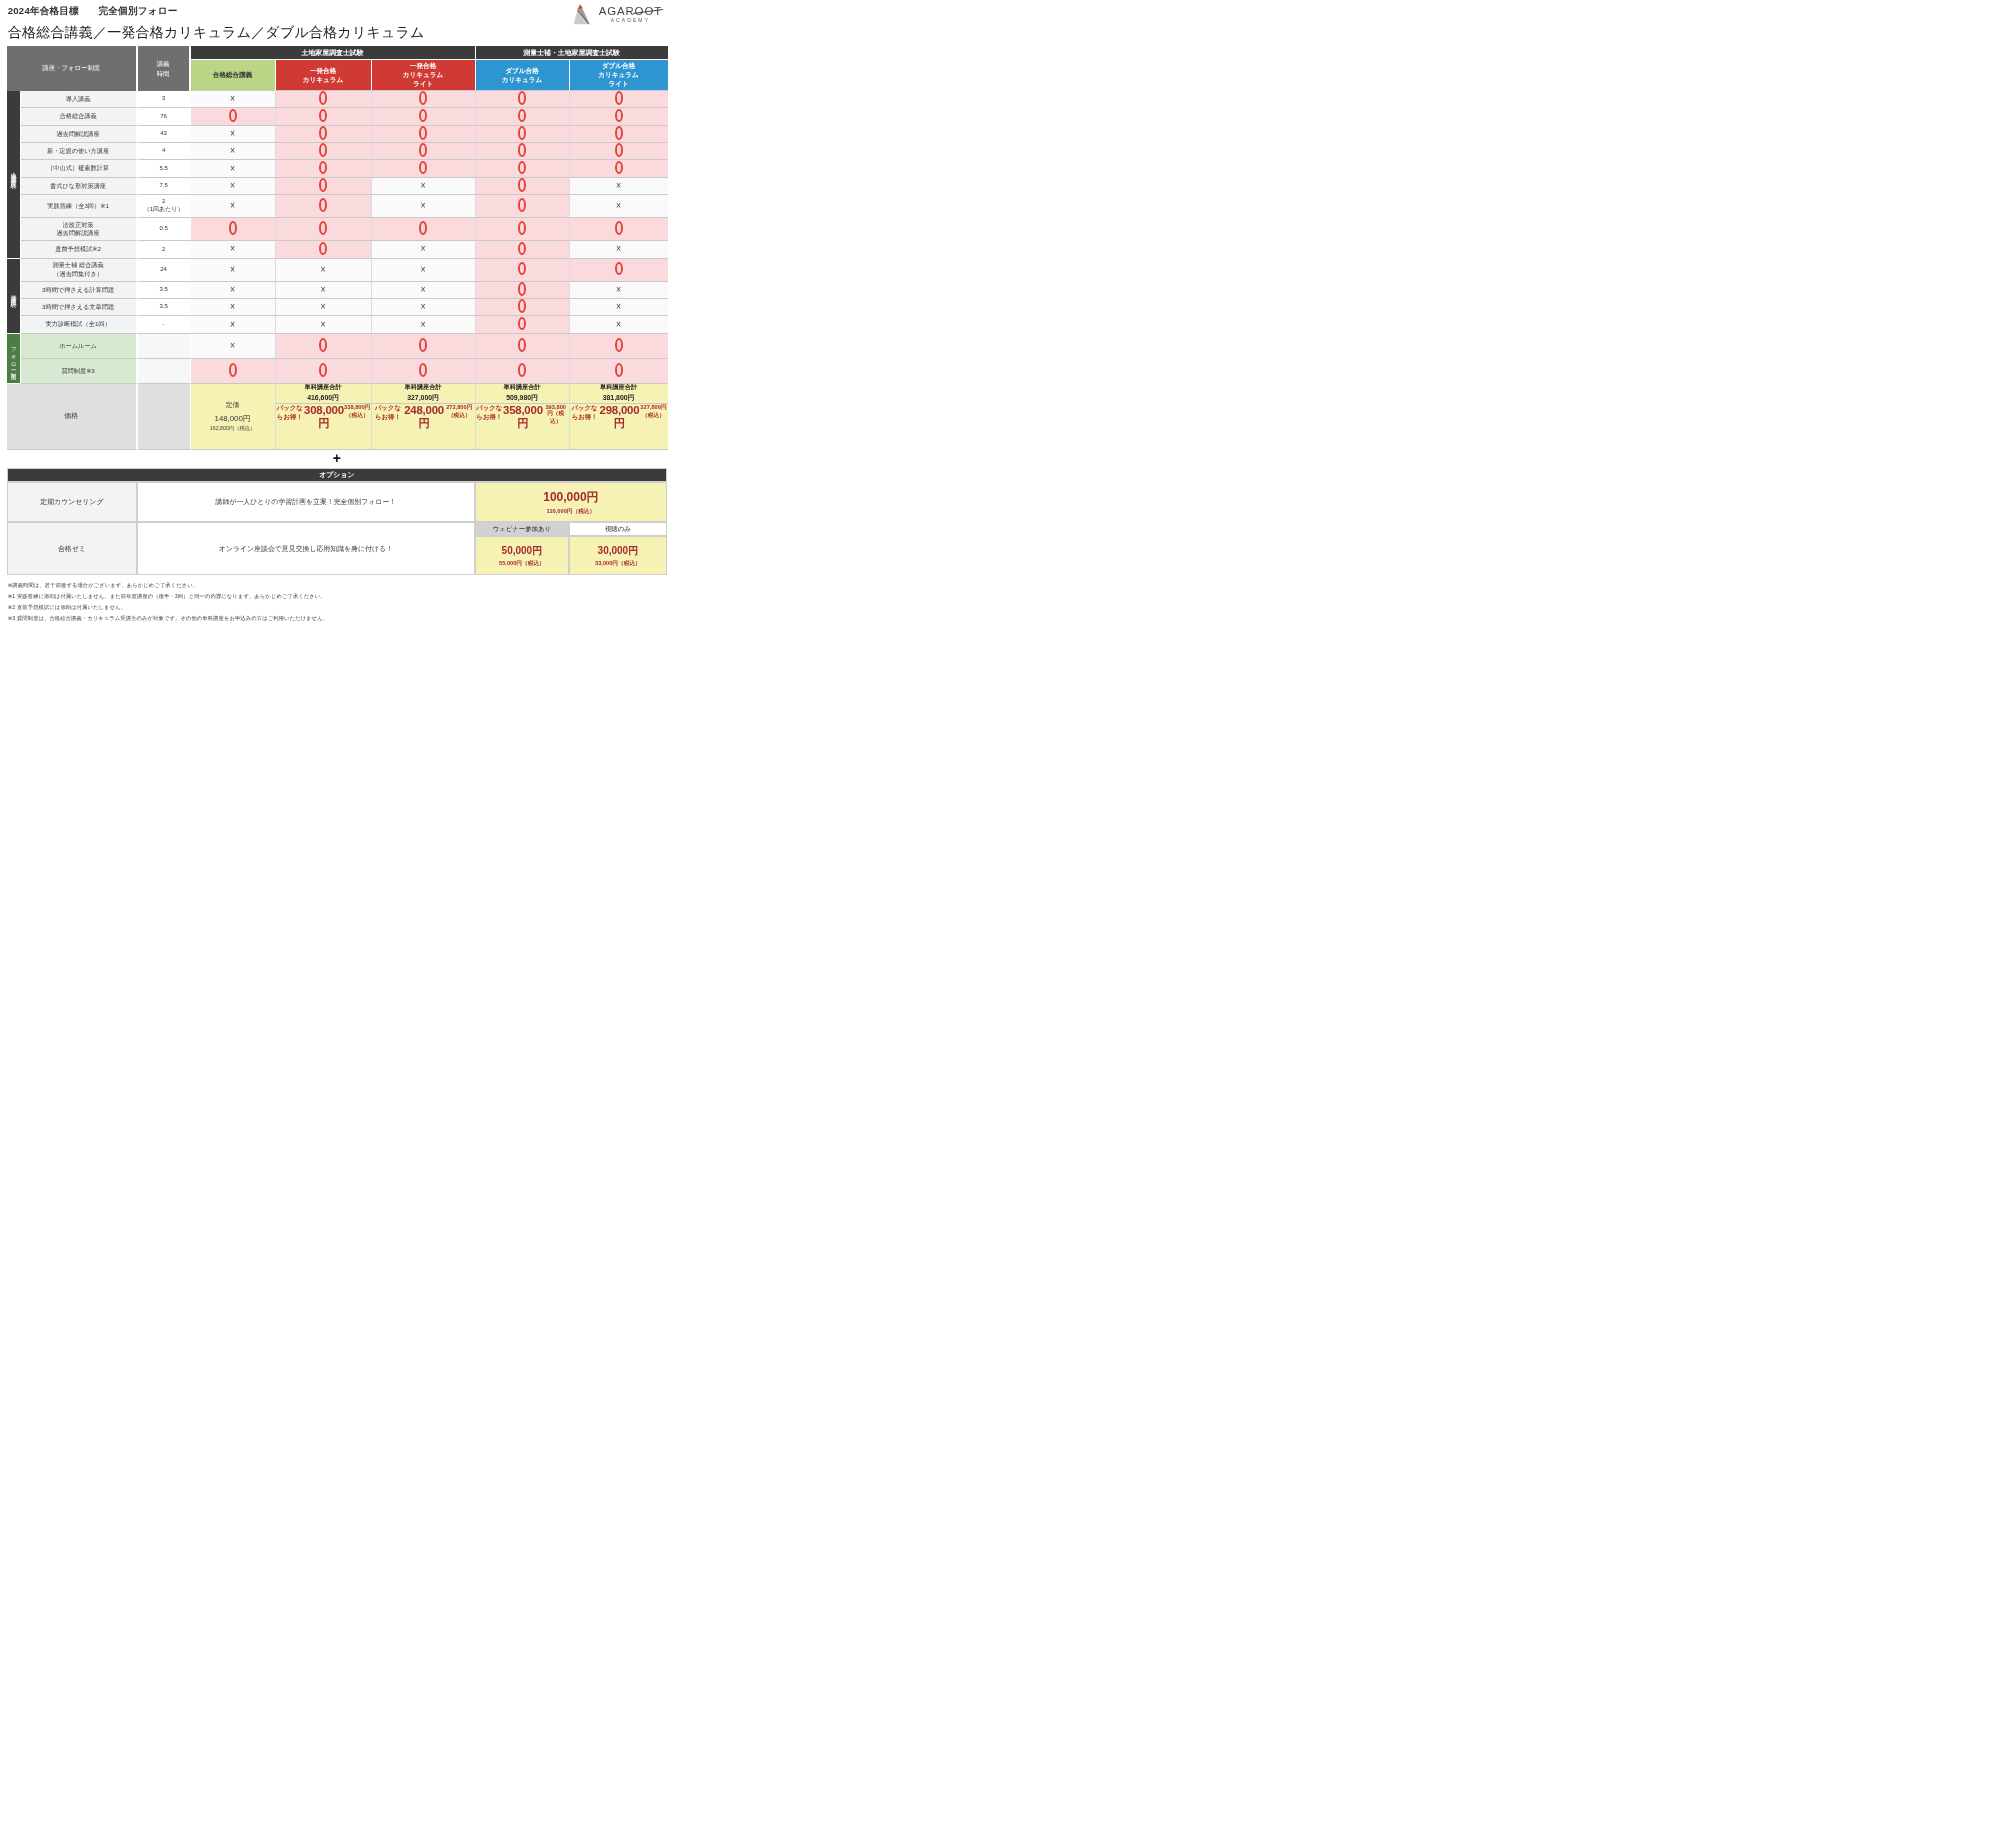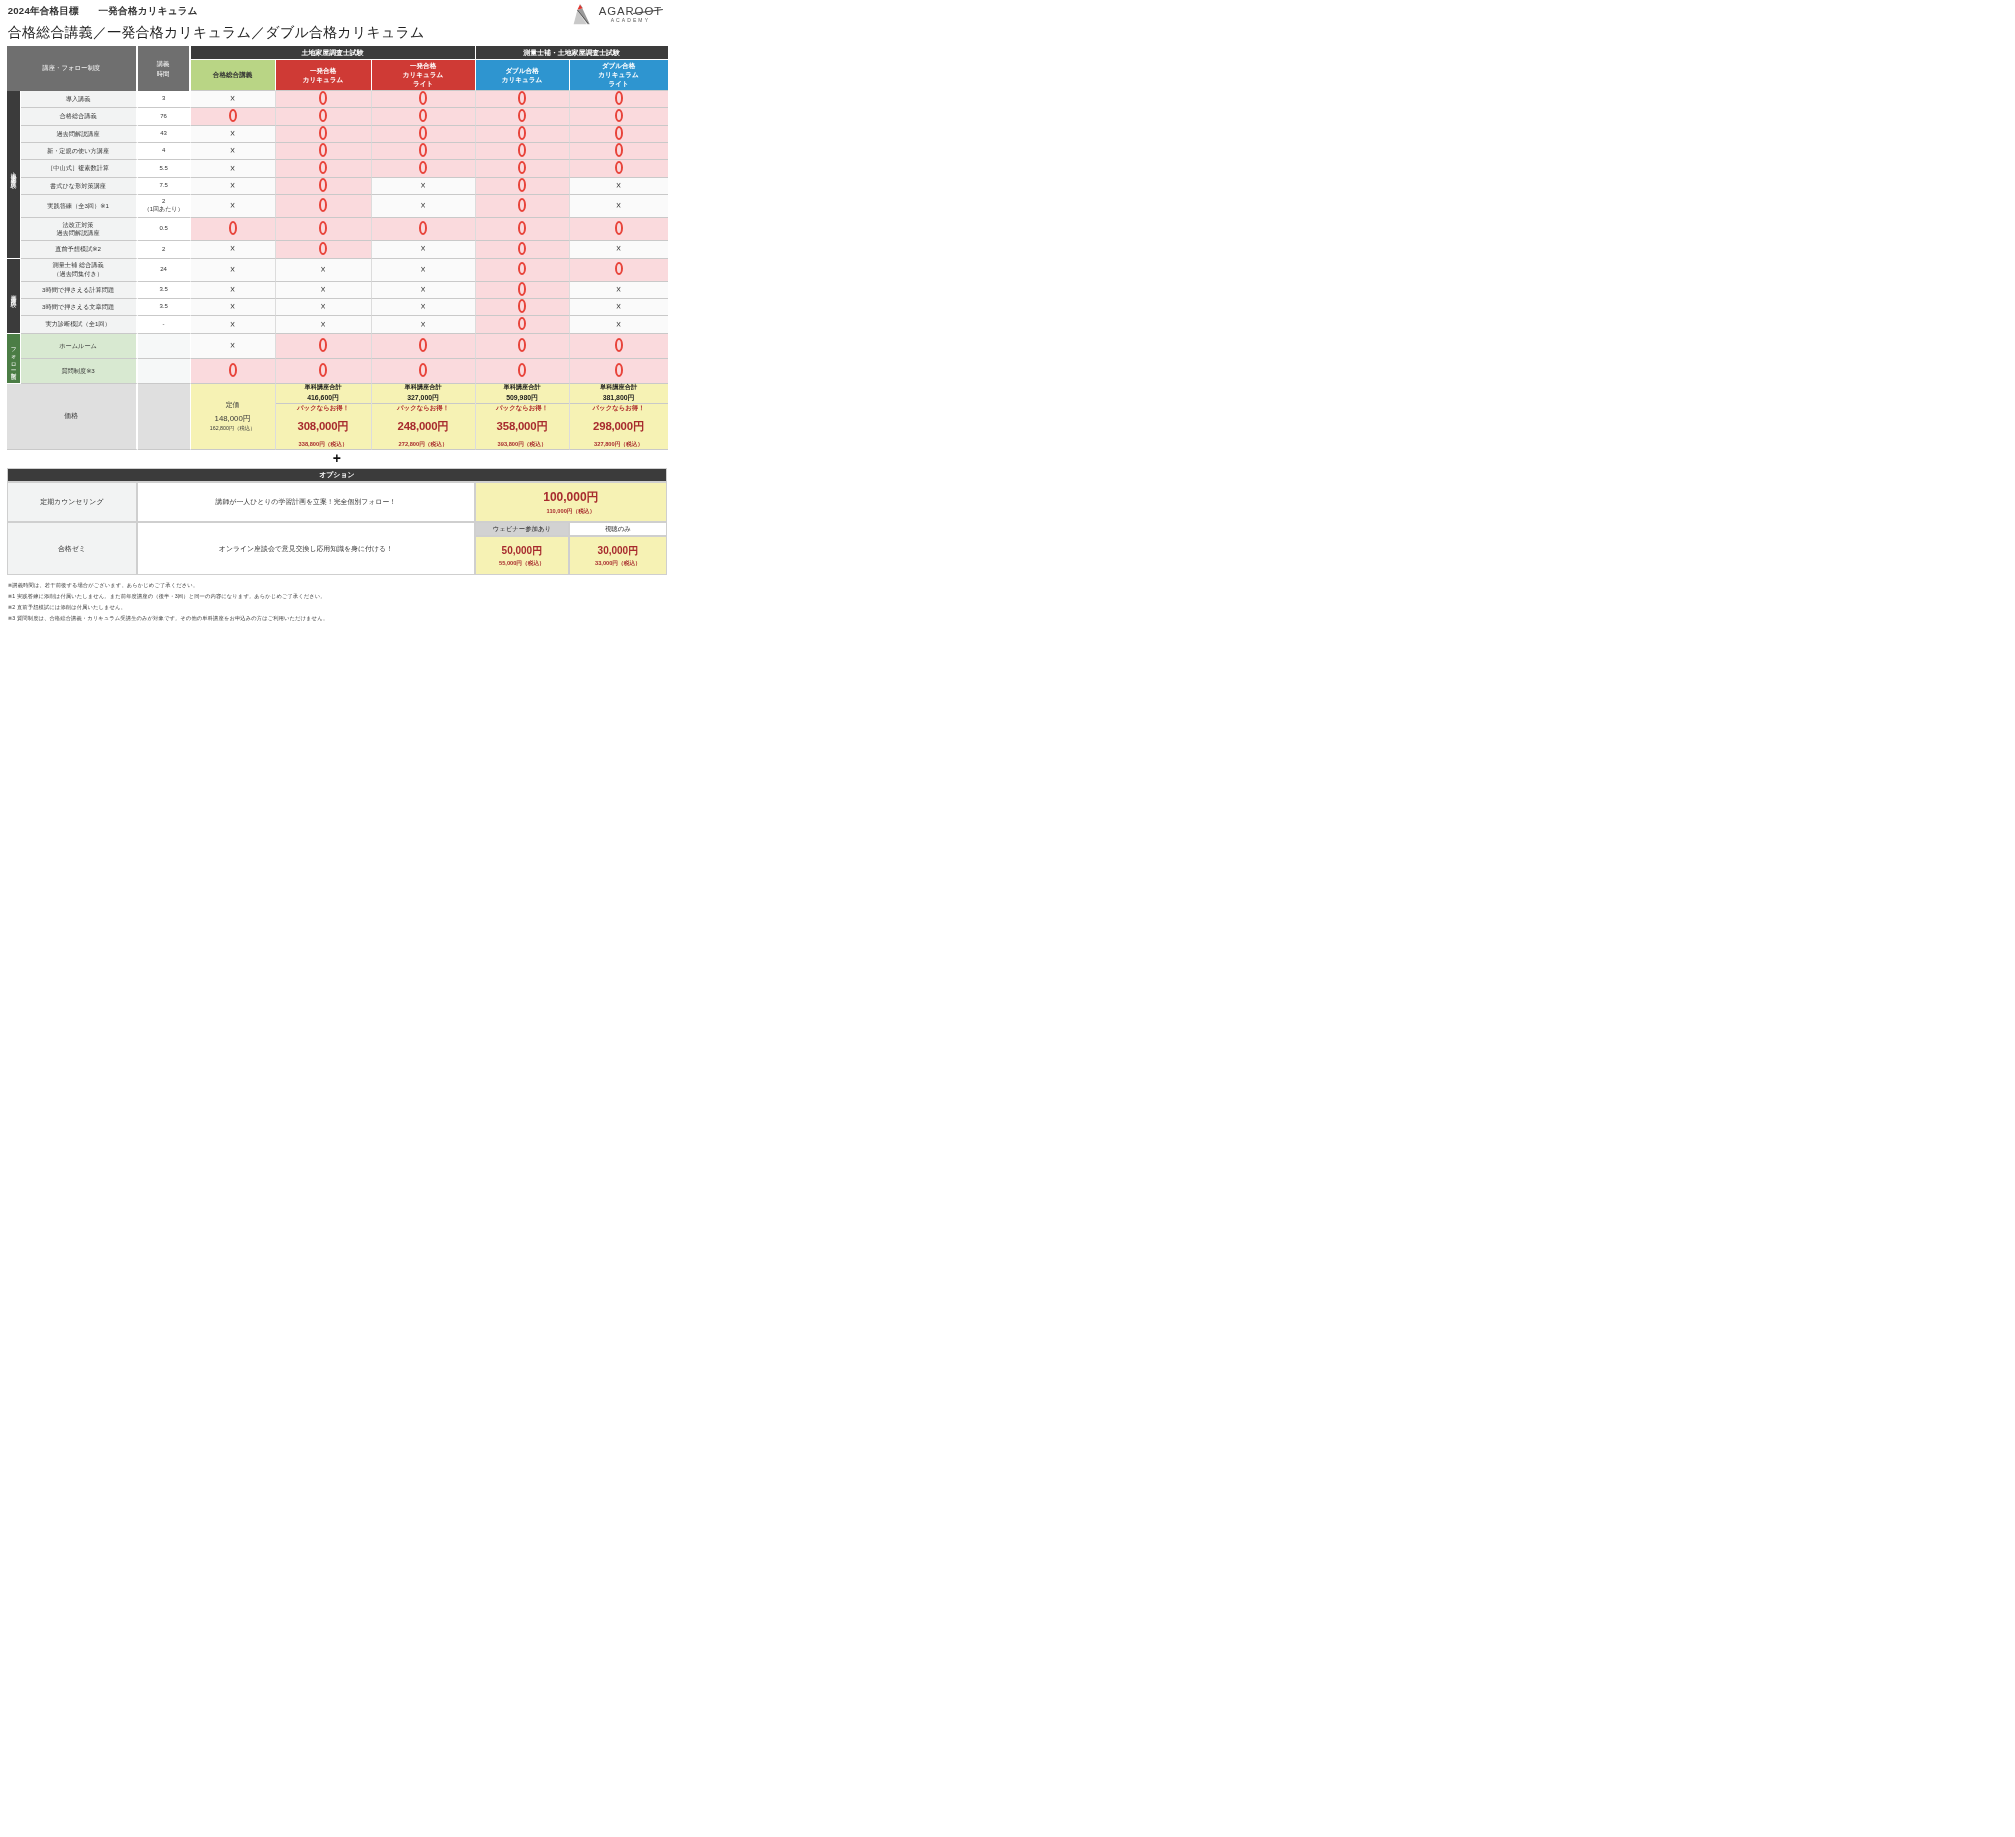--- a/index.html
+++ b/index.html
@@ -48,21 +48,21 @@
   .price-time{background:#dfdfdf;border-right:1.8px solid #fff;border-bottom:1.4px solid #c9c9c9;}
   .price-regular{background:#f6f2b4;border-right:0.9px solid #dcdcdc;border-bottom:1.4px solid #c9c9c9;}
   .pr-head{font-size:6.9px;color:#3a3a3a;margin-bottom:2.3px;}
   .pr-price{font-size:7.8px;color:#3a3a3a;margin-bottom:1.8px;}
   .pr-tax{font-size:5.3px;color:#3a3a3a;}
   .price-pack{background:#f6f2b4;border-right:0.9px solid #dcdcdc;border-bottom:1.4px solid #c9c9c9;height:65px;}
   .price-pack.last,.mark-cell:last-child{border-right:none;}
   .pack-top{height:19px;display:flex;flex-direction:column;justify-content:center;border-bottom:1.4px solid #c9c9c9;}
   .pt-label{font-size:6.2px;font-weight:bold;color:#1c1c1c;}
   .pt-value{font-size:6.9px;font-weight:bold;color:#1c1c1c;margin-top:0.9px;}
-  .pack-bottom{height:45px;display:flex;flex-direction:column;justify-content:space-between;}
+  .pack-bottom{height:45px;display:flex;flex-direction:row;justify-content:space-between;}
   .deal{font-size:6.4px;font-weight:bold;color:#ad2b2b;margin-bottom:2.3px;}
   .big-price{font-size:11.4px;font-weight:bold;color:#a72b2e;letter-spacing:-0.2px;margin-bottom:2.3px;}
   .tax-price{font-size:5.7px;font-weight:bold;color:#a72b2e;}
   
   .plus{width:660px;margin-left:6.9px;text-align:center;font-size:14px;font-weight:600;color:#111;line-height:1.1;padding:0.9px 0;}
   .opt{margin:0.9px 0 0 6.9px;width:660px;}
   .opt td{padding:0;vertical-align:middle;text-align:center;border:0.9px solid #cfcfcf;}
   .opt-bar{background:#3b3b3b;color:#fff;font-weight:bold;font-size:6.9px;height:12.4px;border-color:#3b3b3b;}
   .opt-label{background:#f2f3f3;font-size:6.9px;color:#333;}
   .opt-desc{background:#fff;font-size:6.9px;color:#333;}
@@ -76,21 +76,21 @@
   .sub-white{background:#fff;font-size:6.4px;color:#222;}
   tr.opt-r2{height:39px;}
   
   .notes{margin:6.4px 0 4.6px 7.8px;}
   .notes p{margin:0 0 4.1px 0;font-size:5.3px;color:#3b3b3b;letter-spacing:0.1px;}
 </style>
 </head>
 <body>
 
 <div class="top">
-  <div class="page-title">2024年合格目標　　一発合格カリキュラム</div>
+  <div class="page-title">2024年合格目標　　完全個別フォロー</div>
   <div class="page-subtitle">合格総合講義／一発合格カリキュラム／ダブル合格カリキュラム</div>
   <div class="logo">
     <svg width="24" height="23" viewBox="0 0 64 60">
       <polygon points="17,18 7,56 42,56" fill="#c9c9c9"></polygon>
       <polygon points="30,13 17,18 44,56 50,56" fill="#9a9a9a"></polygon>
       <polygon points="24,3 31,13 17,17" fill="#e0352f"></polygon>
       <line x1="17" y1="18" x2="46" y2="54" stroke="#3c3c3c" stroke-width="2"></line>
       <line x1="24" y1="3" x2="31" y2="13" stroke="#6d6d6d" stroke-width="1"></line>
     </svg>
     <div class="logo-word">

